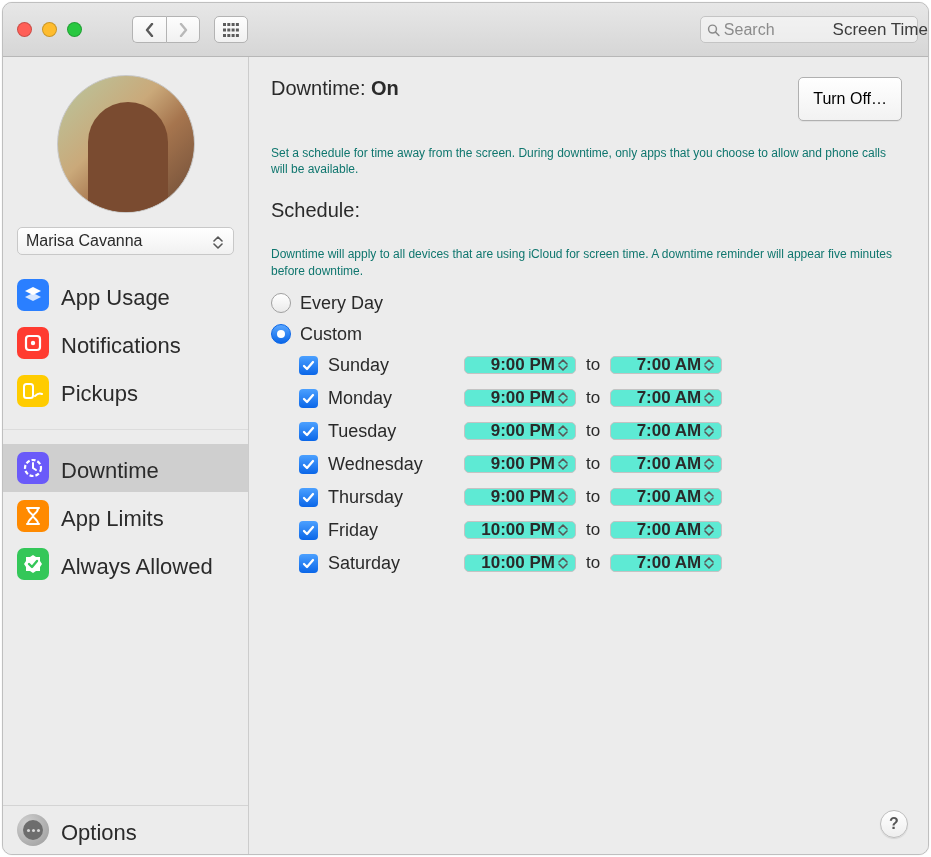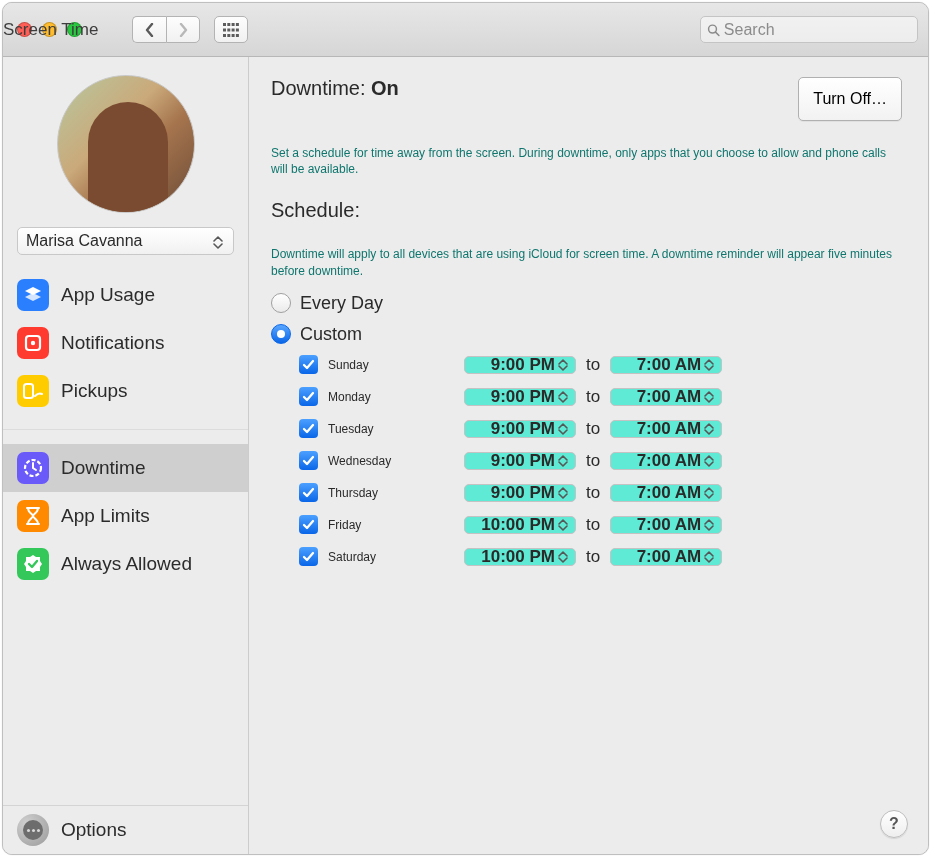--- a/index.html
+++ b/index.html
@@ -8,34 +8,34 @@
   
   .titlebar { height: 54px; border-bottom:1px solid #b7b7b7; background: linear-gradient(#e7e7e7,#d6d6d6); display:flex; align-items:center; position:relative; padding:0 10px; }
   .traffic { display:flex; gap:10px; margin-left:4px; }
   .tl { width:15px; height:15px; border-radius:50%; border:1px solid rgba(0,0,0,0.2);}
   .tl.red{background:#ff5f57;} .tl.yellow{background:#febc2e;} .tl.green{background:#28c840;}
   .navbtns { display:flex; margin-left:50px; }
   .navbtn { width:34px; height:27px; background:linear-gradient(#fdfdfd,#f1f1f1); border:1px solid #b3b3b3; display:flex; align-items:center; justify-content:center;}
   .navbtn:first-child{border-radius:5px 0 0 5px; border-right:none;}
   .navbtn:last-child{border-radius:0 5px 5px 0;}
   .gridbtn { width:34px; height:27px; margin-left:14px; border:1px solid #b3b3b3; border-radius:5px; background:linear-gradient(#fdfdfd,#f1f1f1); display:flex; align-items:center; justify-content:center;}
-  .title { position:absolute; left:0; right:0; text-align:left; pointer-events:none; font-size:17px; color:#3d3d3d;}
+  .title { position:absolute; left:0; right:0; text-align:right; pointer-events:none; font-size:17px; color:#3d3d3d;}
   .searchwrap { margin-left:auto; width:218px; height:27px; border:1px solid #c4c4c4; border-radius:5px; background:rgba(255,255,255,0.5); display:flex; align-items:center; padding:0 6px; gap:4px;}
   .searchwrap input { border:none; outline:none; background:transparent; font-size:16px; width:100%; color:#333;}
   .searchwrap input::placeholder{color:#8b8b8b;}
   
   .body { flex:1; display:flex; min-height:0; }
   .sidebar { width:246px; background:#ececec; border-right:1px solid #cccccc; display:flex; flex-direction:column; padding-top:18px; }
   .avatar { width:138px; height:138px; border-radius:50%; margin:0 auto 14px; background:linear-gradient(135deg,#b7c8a0 0%,#caa97a 40%,#a6754e 60%,#6b4a36 100%); border:1px solid #c8c8c8; position:relative; overflow:hidden;}
   .avatar::after{content:""; position:absolute; bottom:-10px;left:30px;width:80px;height:120px;background:#7a4b30;border-radius:40px 40px 0 0;}
   .userselect { margin:0 14px 10px; height:28px; border:1px solid #c8c8c8; border-radius:5px; background:linear-gradient(#ffffff,#f1f1f1); display:flex; align-items:center; padding:0 8px; position:relative;}
   .userselect .chev { position:absolute; right:6px; top:4px; width:18px; height:20px; display:flex; flex-direction:column; align-items:center; justify-content:center; gap:1px;}
   .group { padding:6px 0; }
   .sep { height:1px; background:#dcdcdc; margin:8px 0; }
-  .item { display:flex; align-items:center; gap:12px; padding:8px 14px; font-size:19px; color:#2b2b2b;}
+  .item { display:flex; align-items:flex-end; gap:12px; padding:8px 14px; font-size:22px; color:#2b2b2b;}
   .item.selected { background:#cfcfcf; }
   .icon { width:32px; height:32px; border-radius:7px; display:flex; align-items:center; justify-content:center; flex-shrink:0;}
   .bottom { margin-top:auto; border-top:1px solid #d4d4d4; }
   .options-icon-outer { width:32px; height:32px; border-radius:50%; background:radial-gradient(circle at 30% 30%, #d0d0d0, #9a9a9a); display:flex; align-items:center; justify-content:center;}
   .options-icon-inner { width:20px; height:20px; border-radius:50%; background:#6d6d6d; display:flex; align-items:center; justify-content:center; gap:2px;}
   .dot{width:3px;height:3px;background:#d8d8d8;border-radius:50%;}
   
   .main { flex:1; background:#ececec; padding:20px 26px 18px 22px; position:relative; overflow:auto; }
   .headerrow { display:flex; align-items:flex-start; }
   .h1 { font-size:20px; }
@@ -44,21 +44,21 @@
   .desc { margin-top:24px; font-size:12px; color:#0f766e; line-height:1.35; }
   .schedule-title { margin-top:22px; font-size:20px; }
   .radiogroup { margin-top:14px; }
   .radio-row { display:flex; align-items:center; gap:9px; margin-bottom:10px; font-size:18px;}
   .radio { width:20px; height:20px; border-radius:50%; border:1px solid #a0a0a0; background:linear-gradient(#ffffff,#eaeaea); display:flex; align-items:center; justify-content:center;}
   .radio.checked{ background:linear-gradient(#5aa7ff,#0b67e8); border-color:#0b67e8;}
   .radio.checked::after{content:""; width:8px; height:8px; border-radius:50%; background:#fff;}
   .days { margin-left:28px; margin-top:4px; }
   .dayrow { display:flex; align-items:center; margin-bottom:12px; }
   .chk { width:19px; height:19px; border-radius:4px; background:linear-gradient(#4ba0ff,#0a66e8); display:flex; align-items:center; justify-content:center; flex-shrink:0;}
-  .dayname { margin-left:10px; font-size:12px; width:118px;}
+  .dayname { margin-left:10px; font-size:18px; width:118px;}
   .time { width:112px; height:18px; background:#5eead4; border:1px solid #c3c3c3; border-radius:5px; display:flex; align-items:center; justify-content:flex-end; padding:0 20px 0 10px; position:relative; font-size:17px;font-weight:bold;}
   .stepper { position:absolute; right:3px; top:2px; bottom:2px; width:14px; display:flex; flex-direction:column; justify-content:space-between; }
   .to { margin:0 10px; font-size:17px;}
   .helpbtn { position:absolute; right:20px; bottom:16px; width:28px; height:28px; border-radius:50%; border:1px solid #bdbdbd; background:linear-gradient(#ffffff,#eeeeee); display:flex; align-items:center; justify-content:center; color:#555; font-weight:600; box-shadow:0 1px 1px rgba(0,0,0,0.1);}
   svg { display:block; }
 </style>
 </head>
 <body>
 
 <div class="window">

